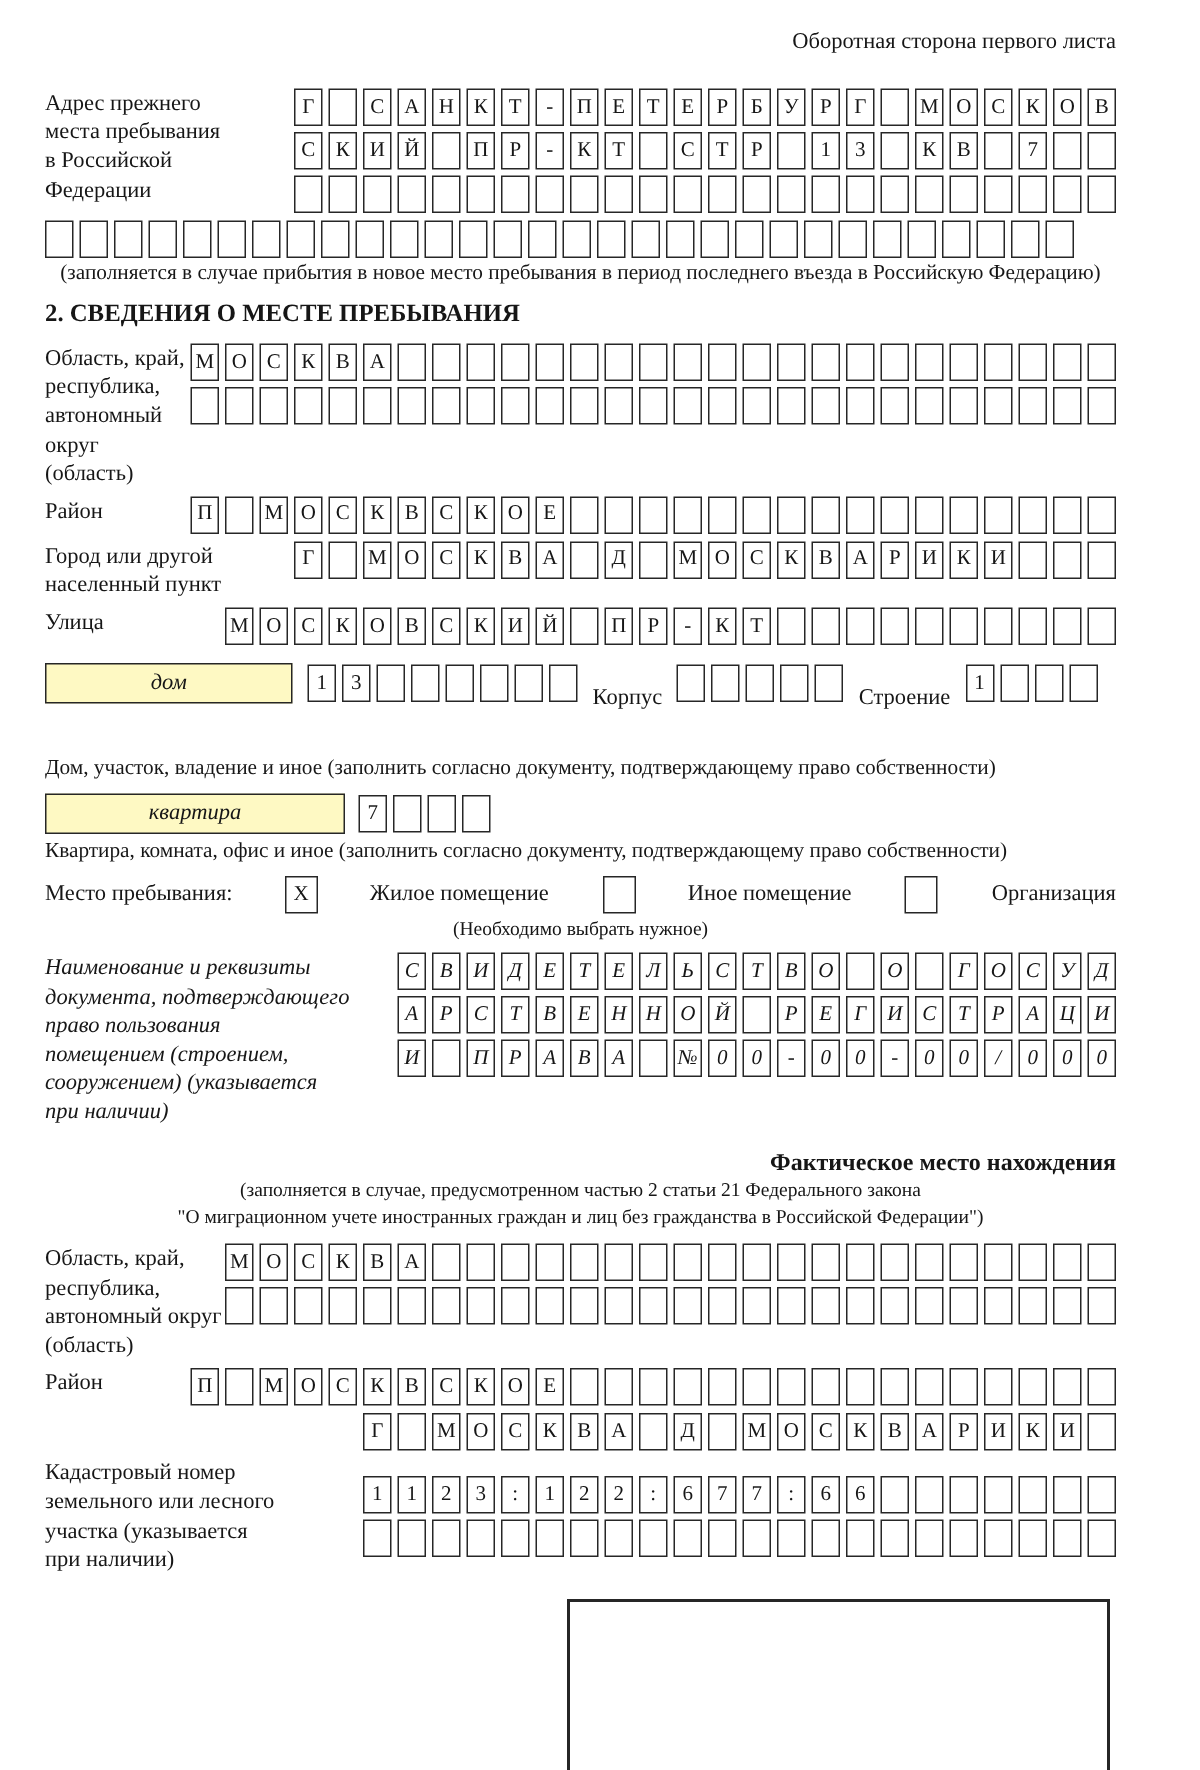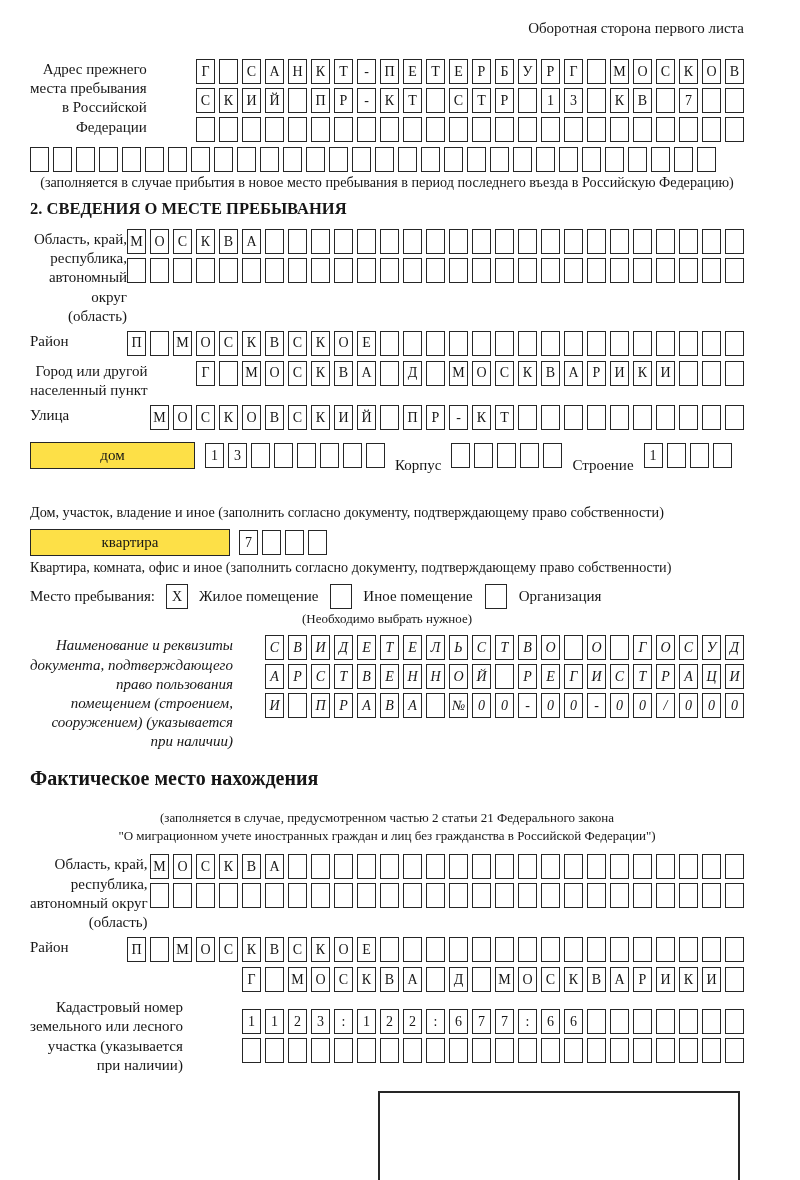--- a/index.html
+++ b/index.html
@@ -13,37 +13,37 @@
   
   .boxes{display:flex;gap:4px;}
   .cbox{
     box-sizing:content-box;flex:0 0 auto;
     width:17px;height:23px;border:1.6px solid #262626;
     display:inline-flex;align-items:center;justify-content:center;
     font-size:14px;line-height:1;background:#fff;
   }
   .ckbox{width:20px;height:23px;}
   
-  .group{display:flex;margin-bottom:5px;text-align:right;}
+  .group{display:flex;margin-bottom:5px;}
   .glabel{font-size:15px;line-height:1.28;white-space:pre-line;padding-top:1px;}
   .grows{margin-left:auto;display:flex;flex-direction:column;gap:4px;align-items:flex-end;}
   .fullrow{margin:4px 0 2px;}
   .note{font-size:14.2px;text-align:center;margin:2px 0 8px;}
   .h2{font-size:16.5px;font-weight:bold;margin:8px 0 10px;}
-  .h3{font-size:20px;font-weight:bold;text-align:left;margin:16px 0 20px;}
+  .h3{font-size:16px;font-weight:bold;text-align:right;margin:16px 0 0;}
   .subnote{font-size:13px;text-align:center;margin:0 0 2px;}
   .bigbox{
     box-sizing:border-box;border:1.8px solid #262626;height:27px;
     display:inline-flex;align-items:center;justify-content:center;
-    font-size:15px;background:#fde047;flex:0 0 auto;
+    font-size:15px;background:#fef9c3;flex:0 0 auto;font-style:italic;
   }
   .domrow{display:flex;align-items:center;gap:10px;margin:7px 0 3px;}
   .kvrow{display:flex;align-items:center;gap:9px;margin:5px 0 3px;}
   .inl{font-size:15px;margin-top:20px;}
-  .mestorow{display:flex;align-items:center;gap:11px;margin:8px 0 2px;font-size:15px;}
+  .mestorow{display:flex;align-items:center;gap:11px;margin:8px 0 2px;font-size:15px;justify-content:space-between;}
   .mestorow .sp{margin-left:1px;}
   .stampwrap{width:400px;margin:16px 4px 0 auto;}
   .stamparea{width:358px;height:178px;border:2px solid #262626;margin-left:auto;margin-right:0;background:#fff;}
 </style>
 </head>
 <body>
 
 <div class="sheet">
 
   <div class="side-note">Оборотная сторона первого листа</div>

